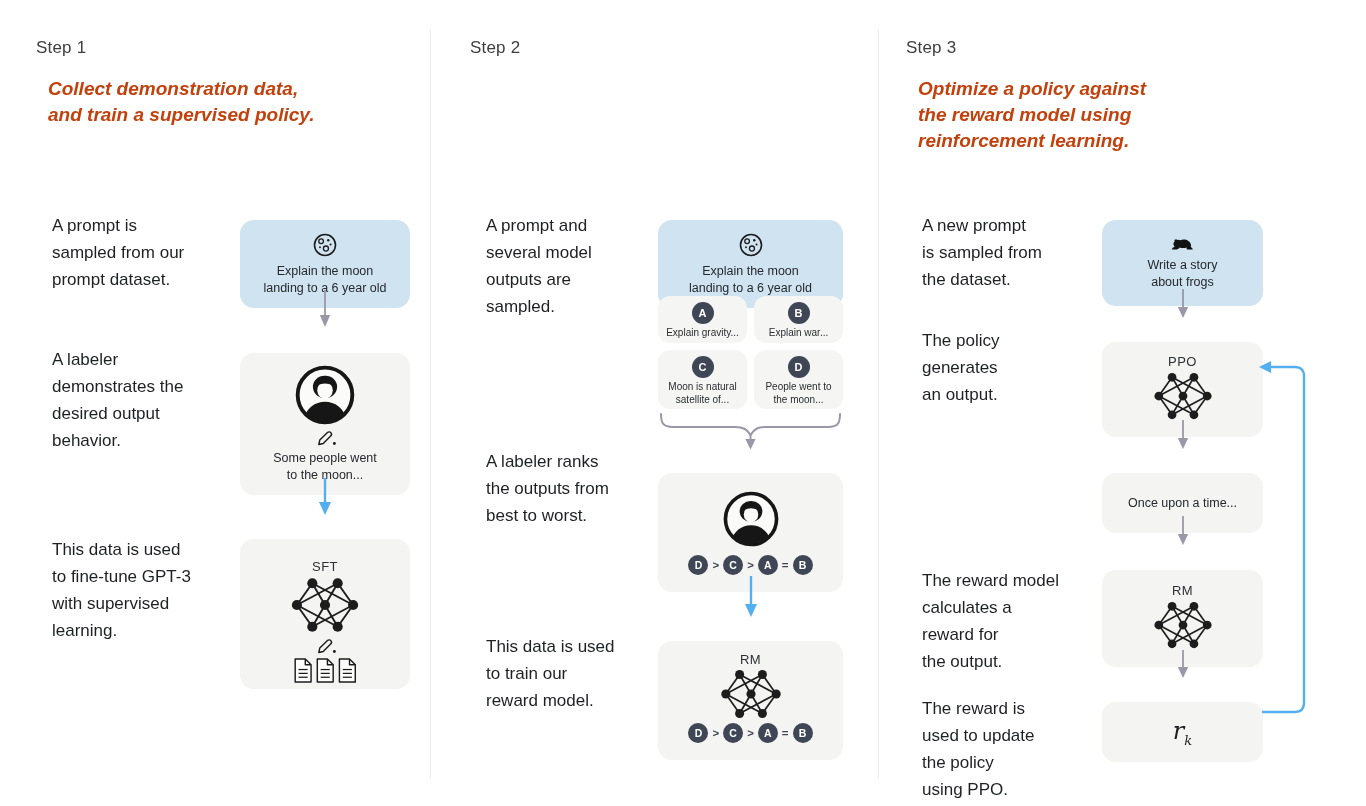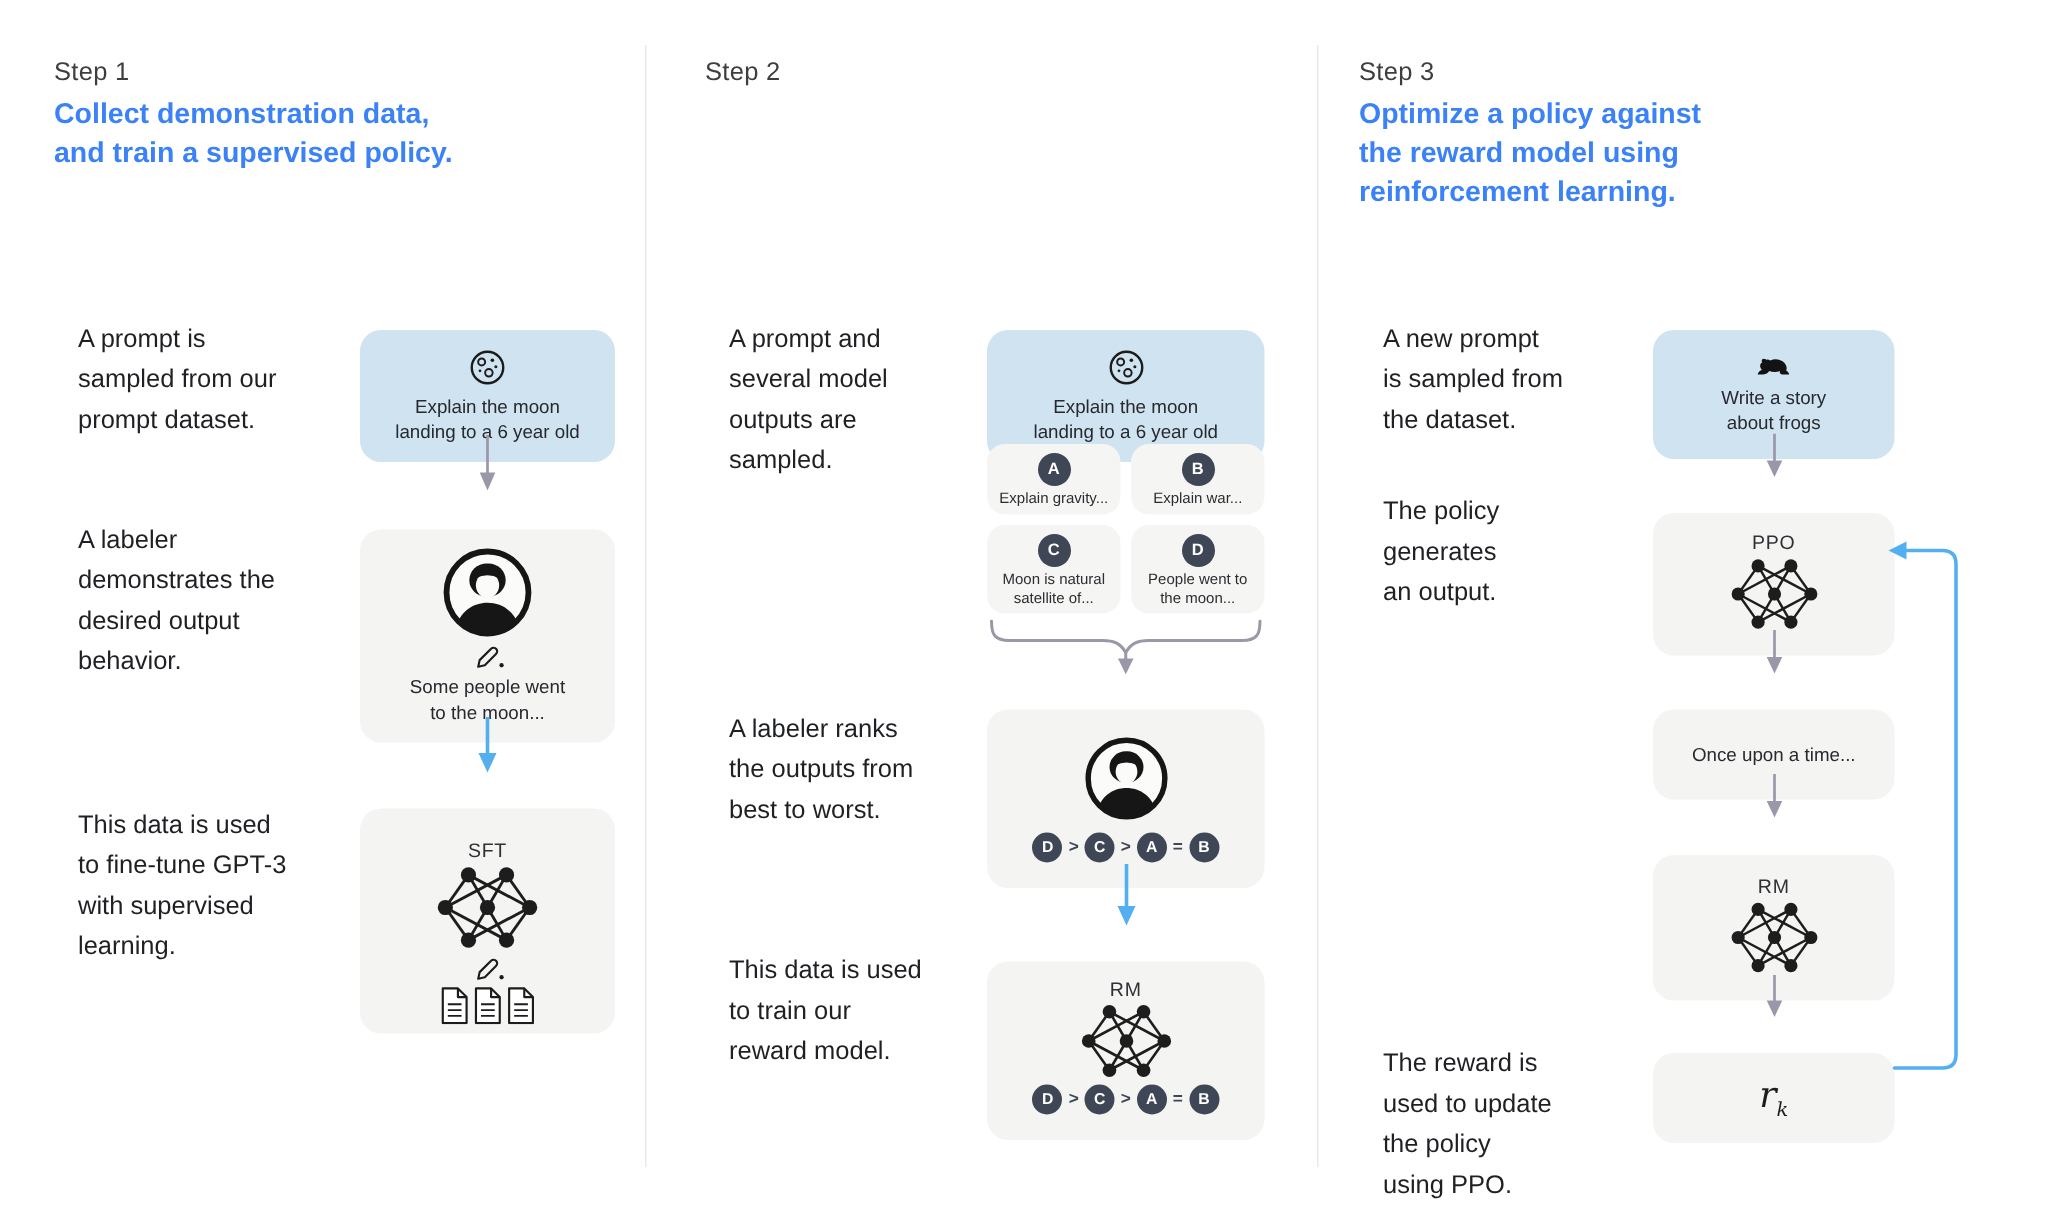--- a/index.html
+++ b/index.html
@@ -1,21 +1,21 @@
 <!DOCTYPE html>
 <html><head>
 <meta charset="utf-8">
 <style>
   html,body{margin:0;padding:0;background:#fff;}
   .canvas{position:relative;width:1366px;height:806px;background:#ffffff;
           font-family:"Liberation Sans",sans-serif;overflow:hidden;}
   .divider{position:absolute;top:30px;height:748px;width:1px;background:#eaeaea;}
   .step-label{position:absolute;font-size:17px;color:#3e3e3e;letter-spacing:.2px;}
-  .title{position:absolute;margin:0;font-size:19px;line-height:26px;font-weight:700;
-         color:#3b82f6;white-space:pre-line;}
+  .title{position:absolute;margin:12px;font-size:19px;line-height:26px;font-weight:700;
+         color:#c2410c;white-space:pre-line;font-style:italic;}
   .body{position:absolute;margin:16px;font-size:17px;line-height:27px;color:#1f2023;white-space:pre-line;}
   .box{position:absolute;border-radius:14px;display:flex;flex-direction:column;
        align-items:center;justify-content:center;text-align:center;box-sizing:border-box;margin-top:20px;}
   .box.blue{background:#cfe3f0;}
   .box.gray{background:#f4f4f2;}
   .caption{font-size:12.5px;line-height:17px;color:#27292e;white-space:pre-line;}
   .model-label{font-size:13px;color:#2e3035;letter-spacing:.5px;}
   .card{position:absolute;border-radius:12px;background:#f5f5f3;display:flex;flex-direction:column;
         align-items:center;justify-content:flex-start;padding-top:6px;box-sizing:border-box;text-align:center;}
   .card .badge{margin-bottom:3px;}
@@ -180,21 +180,21 @@
     <svg class="icon" width="62" height="25">
         <use href="#docs"></use>
       </svg>
   </div>
 
   <div class="step-label" style="left:470px;top:38px">Step 2</div>
   <p class="body" style="left:470px;top:196px">A prompt and
 several model
 outputs are
 sampled.</p>
-  <p class="body" style="left:470px;top:456px">A labeler ranks
+  <p class="body" style="left:470px;top:432px">A labeler ranks
 the outputs from
 best to worst.</p>
   <p class="body" style="left:470px;top:617px">This data is used
 to train our
 reward model.</p>
 
   <div class="box blue" style="left:658px;top:200px;width:185px;height:88px">
     <svg class="icon" width="26" height="26" style="margin-bottom:5px">
         <use href="#moon"></use>
       </svg>
@@ -266,20 +266,24 @@
   <div class="step-label" style="left:906px;top:38px">Step 3</div>
   <h2 class="title" style="left:906px;top:64px">Optimize a policy against
 the reward model using
 reinforcement learning.</h2>
   <p class="body" style="left:906px;top:196px">A new prompt
 is sampled from
 the dataset.</p>
   <p class="body" style="left:906px;top:311px">The policy
 generates
 an output.</p>
+  <p class="body" style="left:906px;top:551px">The reward model
+calculates a
+reward for
+the output.</p>
   <p class="body" style="left:906px;top:679px">The reward is
 used to update
 the policy
 using PPO.</p>
 
   <div class="box blue" style="left:1102px;top:200px;width:161px;height:86px">
     <svg class="icon" width="24" height="15" style="margin-bottom:6px">
         <use href="#frog"></use>
       </svg>
     <div class="caption">Write a story

